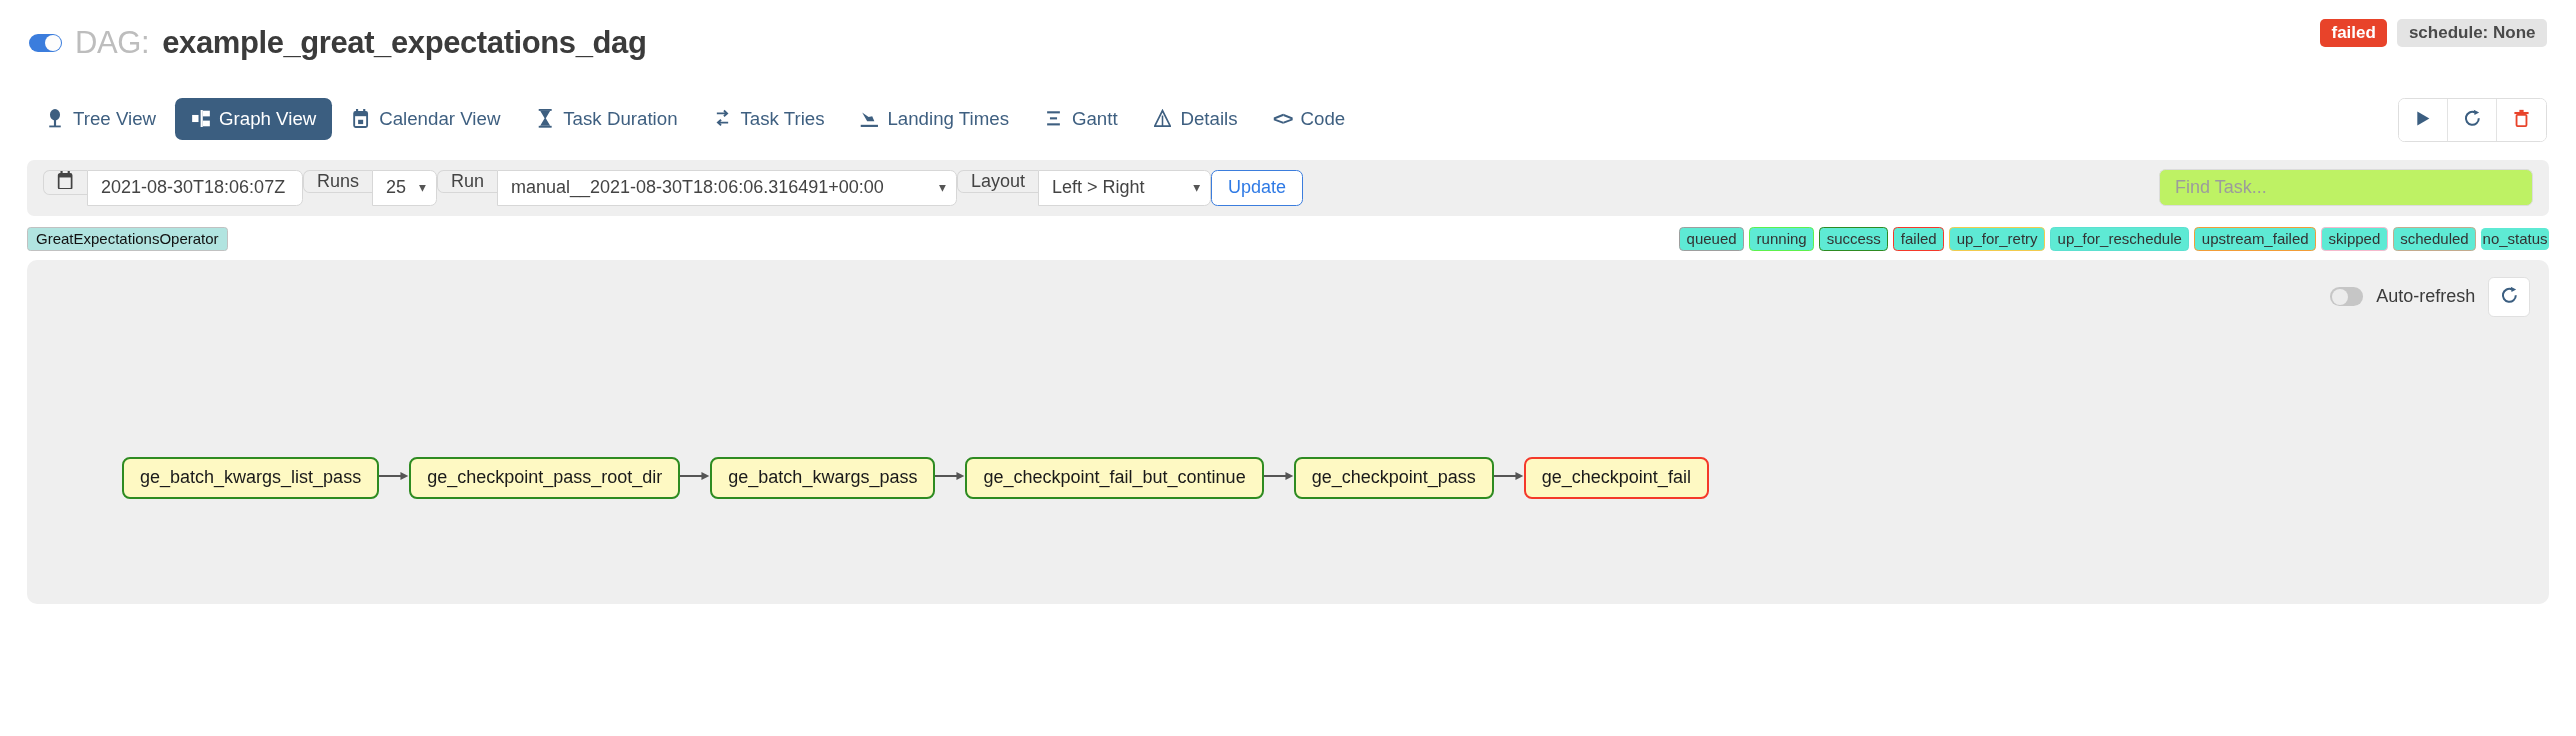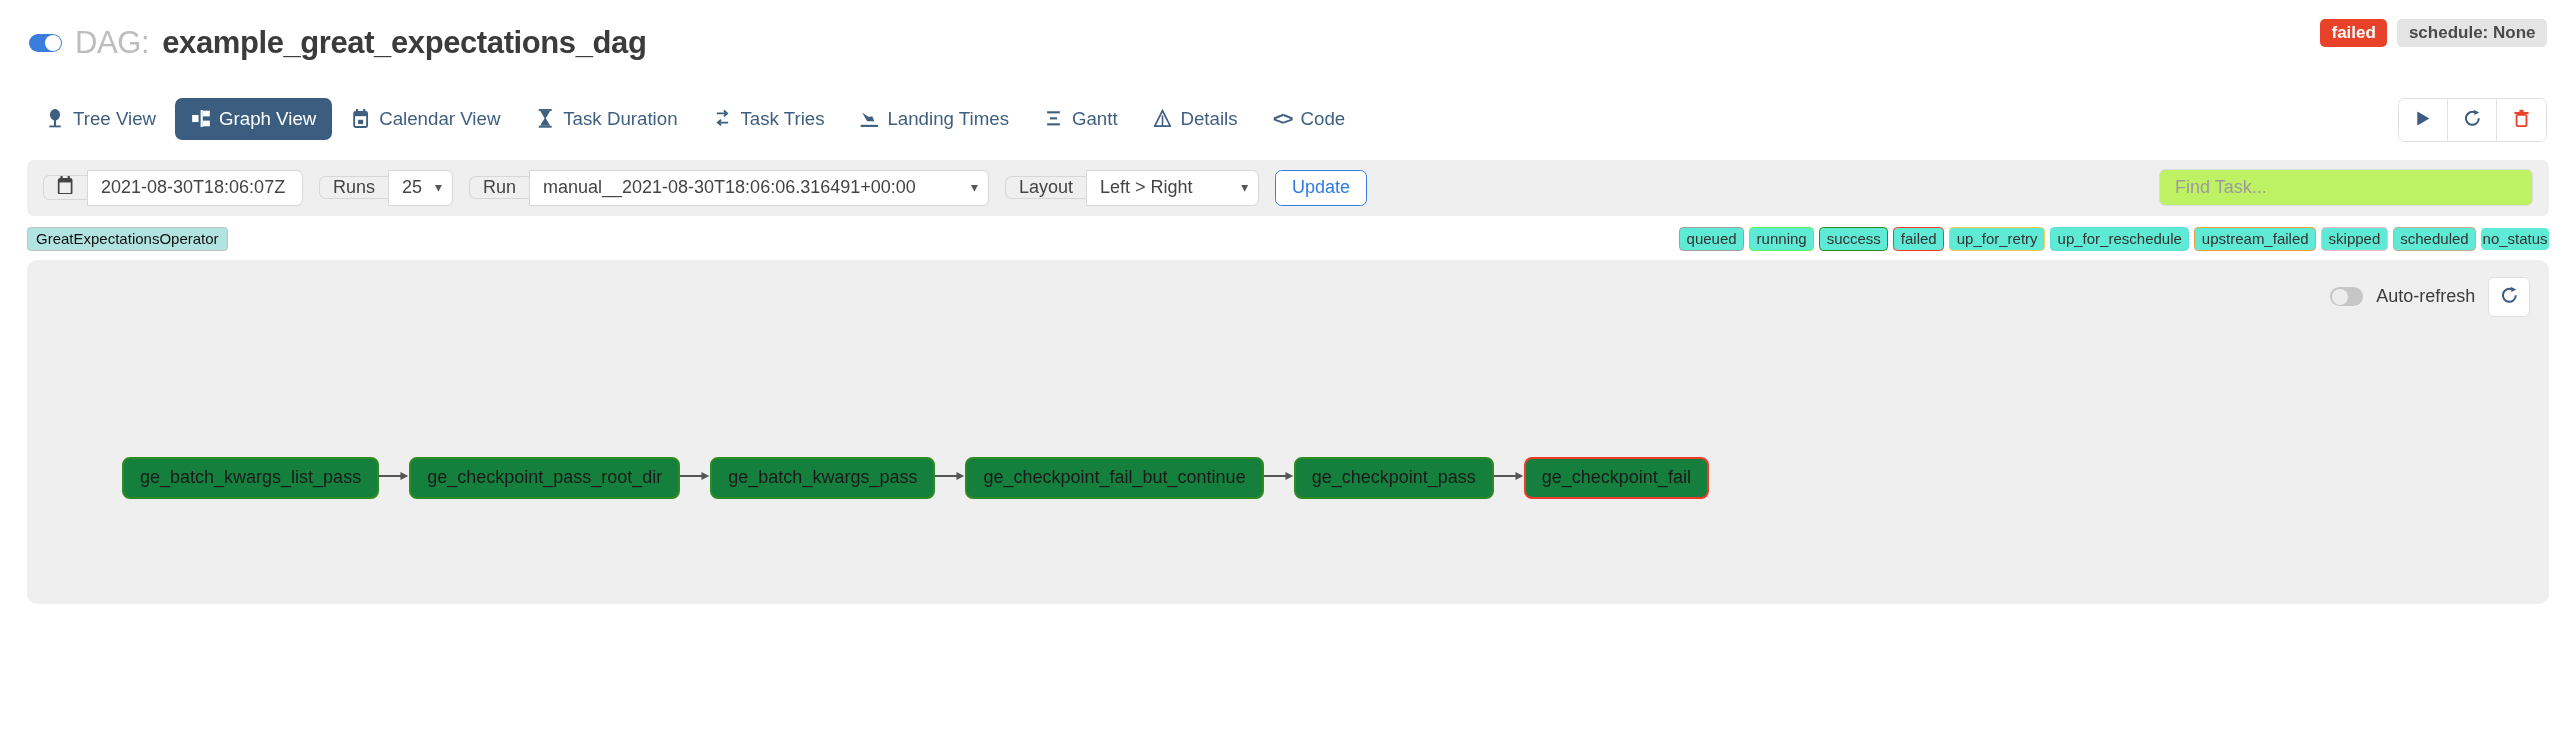--- a/index.html
+++ b/index.html
@@ -79,21 +79,21 @@
   
   .filterbar {
     margin: 8.6px 27px 0 27px;
     background: #efefef;
     border-radius: 7.2px;
     height: 56px;
     display: flex; align-items: center;
     padding: 0 16px;
     position: relative;
   }
-  .input-group { display: flex; align-items: center; margin-right: 16px; }
+  .input-group { display: flex; align-items: flex-start; }
   .ig-addon {
     background: #efefef; border: 0.7px solid #d7d7d7; border-right: none;
     border-radius: 6.5px 0 0 6.5px;
     display: flex; align-items: center; justify-content: center;
     padding: 0 13px; color: #444; font-size: 18px; white-space: nowrap;
   }
   .ig-field {
     background: #ffffff; border: 0.7px solid #d7d7d7;
     border-radius: 0 6.5px 6.5px 0;
     display: flex; align-items: center;
@@ -172,21 +172,21 @@
     border: 0.7px solid #e0e0e0; border-radius: 5.8px;
     display: flex; align-items: center; justify-content: center; cursor: pointer;
   }
 
   .graph {
     position: absolute;
     left: 95px; top: 197px;
     display: flex; align-items: center;
   }
   .node {
-    background: #15803d;
+    background: #fef9c3;
     border: 2.9px solid #2e8b21;
     border-radius: 8px;
     height: 42px;
     display: flex; align-items: center; justify-content: center;
     padding: 0 16px;
     font-size: 18px; color: #1a1a1a; white-space: nowrap; cursor: pointer;
   }
   .node.failed { border-color: #f4392a; }
   .edge { width: 30px; height: 14.4px; flex: none; position: relative; }
   .edge svg { display: block; }

